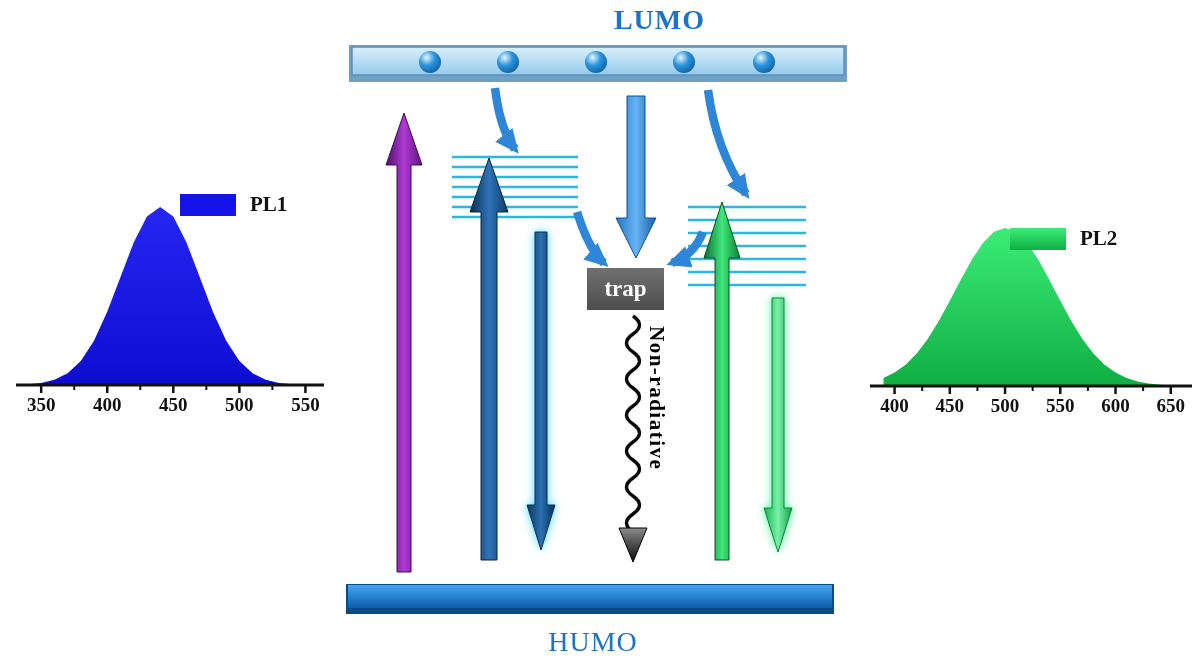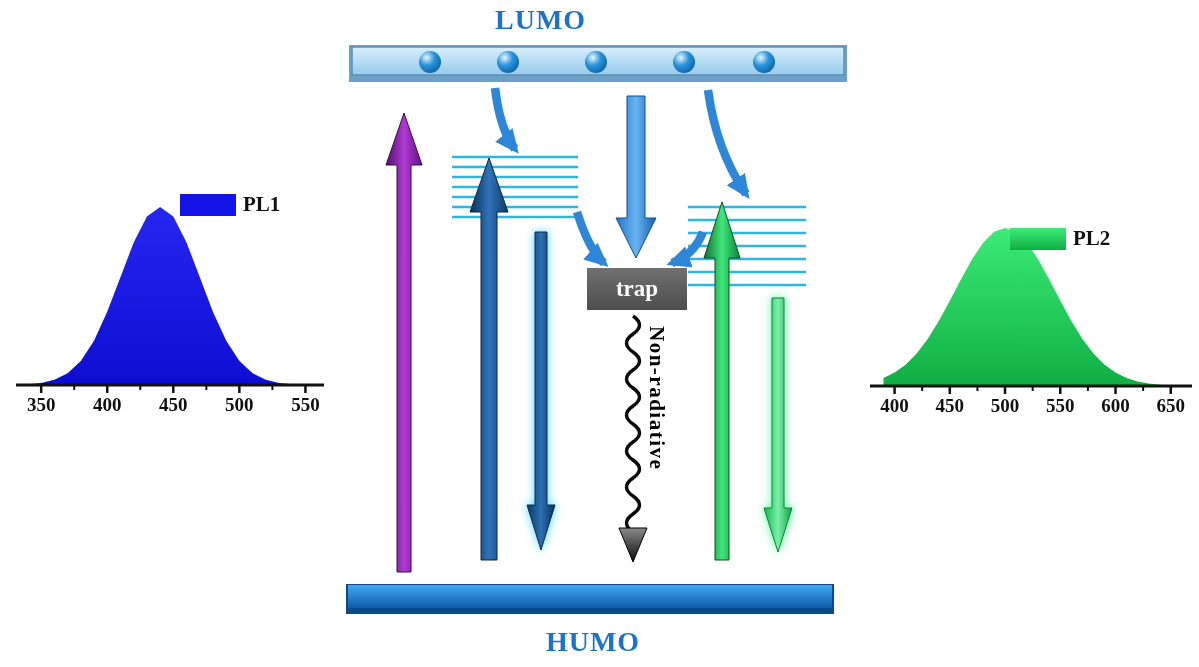--- a/index.html
+++ b/index.html
@@ -1,29 +1,29 @@
 <!DOCTYPE html>
 <html><head>
 <meta charset="utf-8">
 <style>
   html,body{margin:0;padding:0;background:#fff}
   .canvas{position:relative;width:1199px;height:667px;background:#fff;overflow:hidden;
           font-family:"Liberation Serif",serif}
   svg.abs{position:absolute;left:0;top:0;pointer-events:none}
-  .lumo-label{position:absolute;left:495px;top:4px;width:210px;text-align:left;
+  .lumo-label{position:absolute;left:495px;top:4px;width:210px;text-align:right;
               font-size:28px;font-weight:bold;color:#1b74cc;letter-spacing:1px}
   .humo-label{position:absolute;left:488px;top:626px;width:210px;text-align:center;
-              font-size:28px;font-weight:bold;color:#1b74cc;letter-spacing:1px}
-  .trap-box{position:absolute;left:587px;top:268px;width:100px;height:42px;
+              font-size:28px;font-weight:normal;color:#1b74cc;letter-spacing:1px}
+  .trap-box{position:absolute;left:587px;top:268px;width:77px;height:42px;
             background:linear-gradient(180deg,#707070,#4d4d4d);
             color:#fff;font-size:23px;font-weight:bold;
             display:flex;align-items:center;justify-content:center}
   .nonrad{position:absolute;left:644px;top:326px;writing-mode:vertical-rl;
           font-size:21px;font-weight:bold;color:#000;letter-spacing:1.5px}
-  .legend{position:absolute;display:flex;align-items:center;gap:7px;
+  .legend{position:absolute;display:flex;align-items:center;gap:14px;
           font-weight:bold;font-size:21px;color:#111}
   .legend-pl1{left:180px;top:192px}
   .legend-pl2{left:1010px;top:226px}
   .swatch{display:inline-block;width:56px;height:22px}
   .swatch-pl1{background:#1414e8}
   .swatch-pl2{background:linear-gradient(180deg,#3cec77,#0fae43)}
   .chart-pl1{position:absolute;left:10px;top:185px}
   .chart-pl2{position:absolute;left:866px;top:216px}
   .glow-cyan{filter:drop-shadow(0 0 5px rgba(64,214,255,.95))}
   .glow-green{filter:drop-shadow(0 0 5px rgba(64,255,150,.95))}

